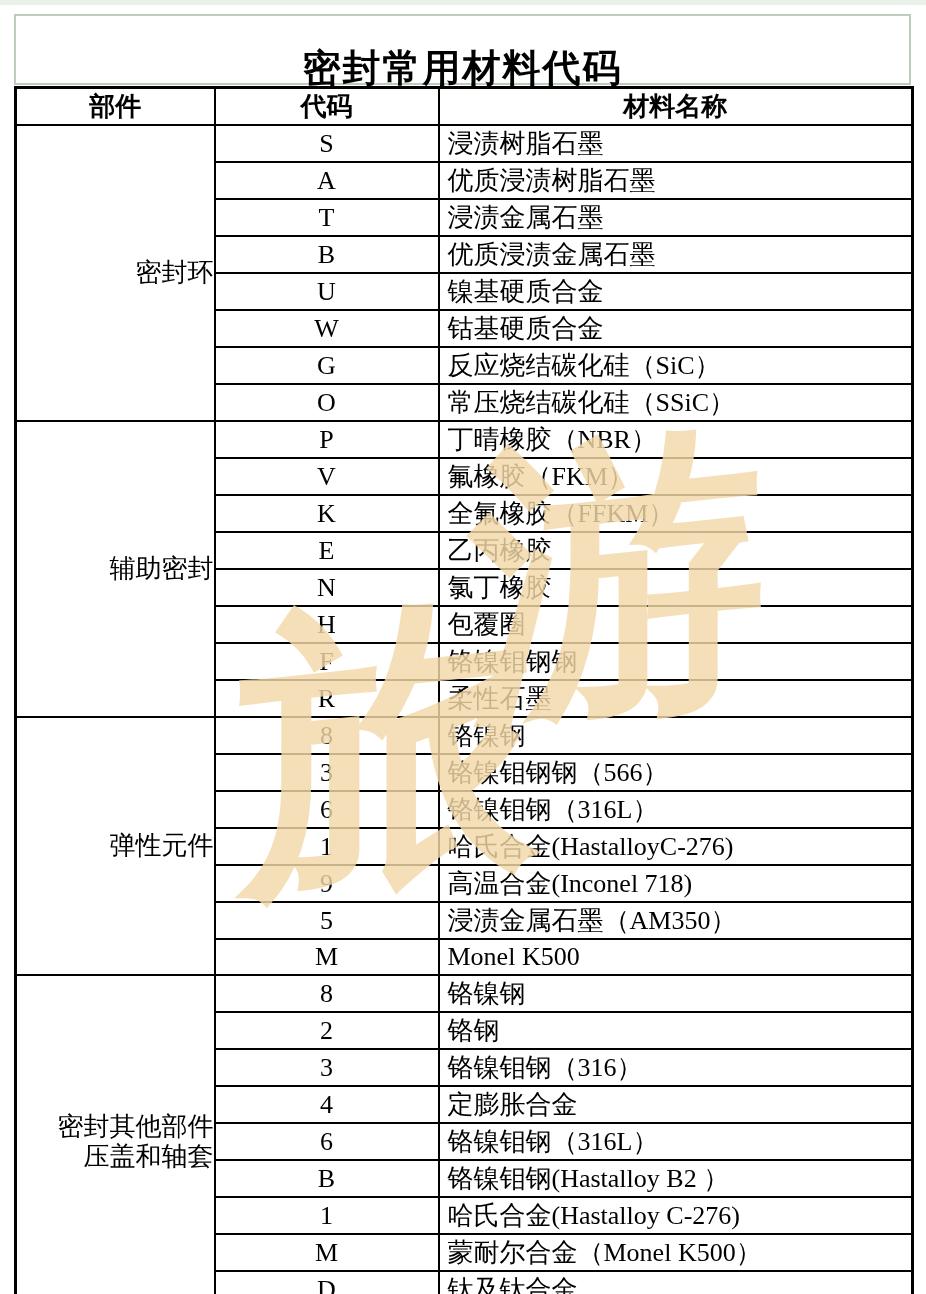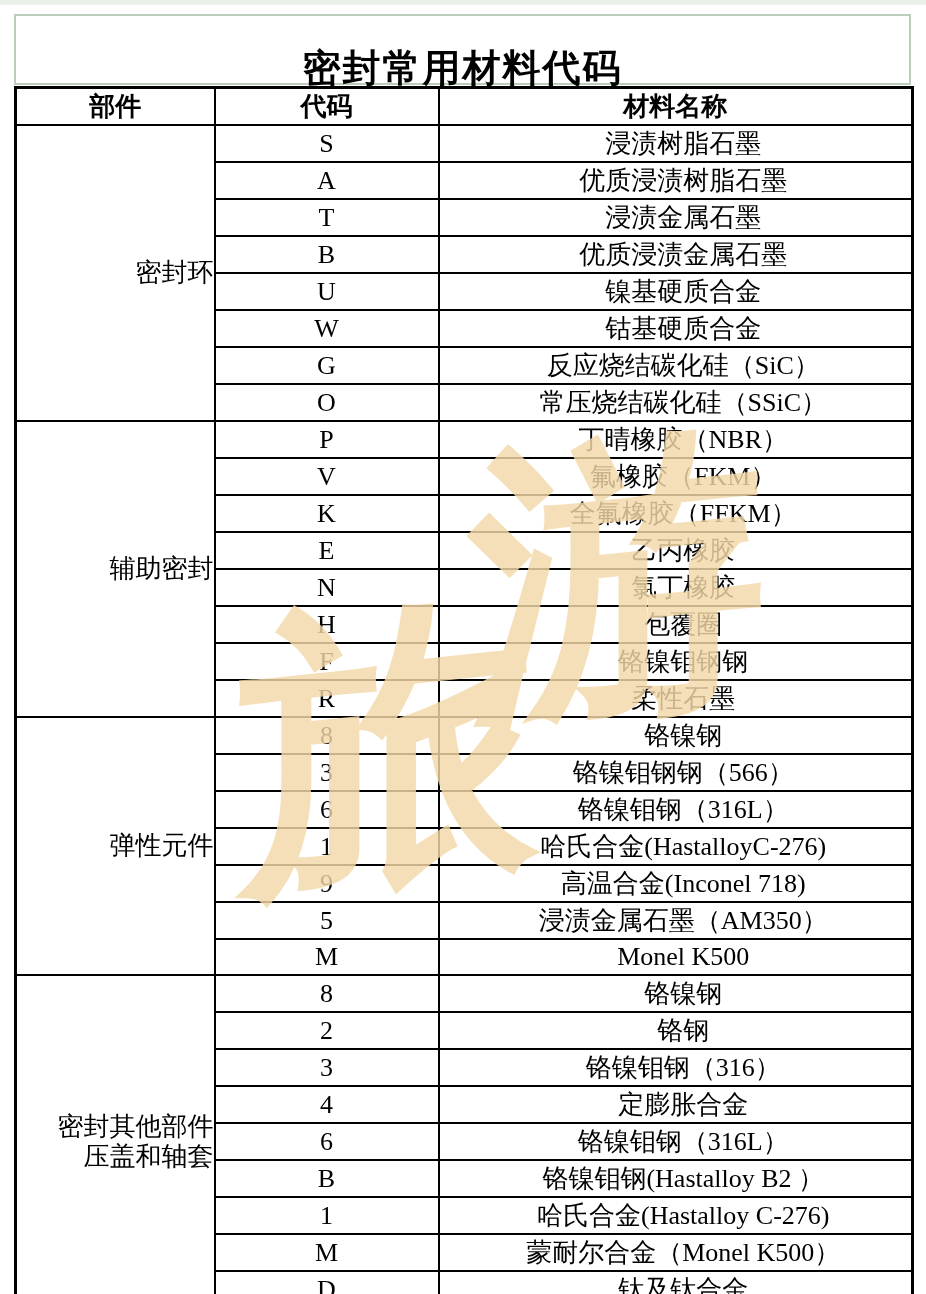--- a/index.html
+++ b/index.html
@@ -15,21 +15,21 @@
   .title-box h1 { font-size:38px; font-weight:bold; letter-spacing:2px;margin-top:37px; }
 
   table.mat { position:absolute; left:14px; top:86px; width:897px;
     border-collapse:collapse; table-layout:fixed;
     border:3px solid #000; }
   table.mat th, table.mat td { border:2px solid #000; overflow:hidden; white-space:nowrap; }
   table.mat th { height:36px; font-size:26px; font-weight:bold; text-align:center; }
   table.mat td { height:36px; font-size:26px; font-weight:normal; }
   td.part  { text-align:right; font-size:27px; line-height:1.15; white-space:normal; }
   td.code  { text-align:center; }
-  td.name  { text-align:center; padding-left:16px; }
+  td.name  { text-align:left; padding-left:8px; }
 
   .watermark { position:absolute; left:0; top:0; width:926px; height:1294px;
     pointer-events:none; z-index:10; opacity:0.82; }
   .wm-char { position:absolute; color:#f3d9a9; font-weight:bold;
     font-family:"DejaVu Serif","Liberation Serif",serif; }
   .wm-char.right { left:468px; top:378px; font-size:300px; transform:rotate(-6deg) skewX(-6deg); }
   .wm-char.left  { left:240px; top:548px; font-size:300px; transform:rotate(-6deg) skewX(-6deg); }
 </style>
 </head>
 <body>

